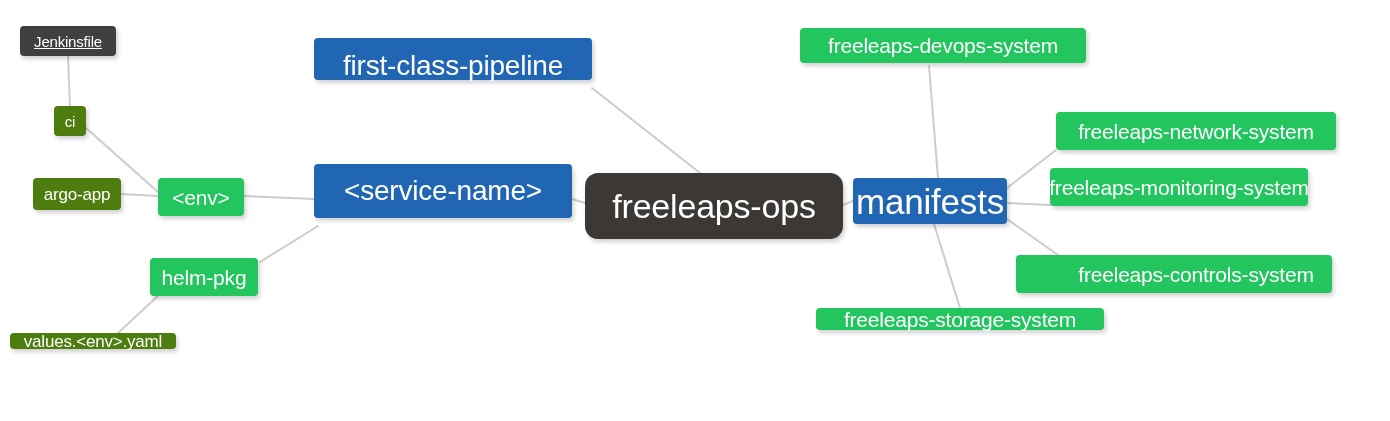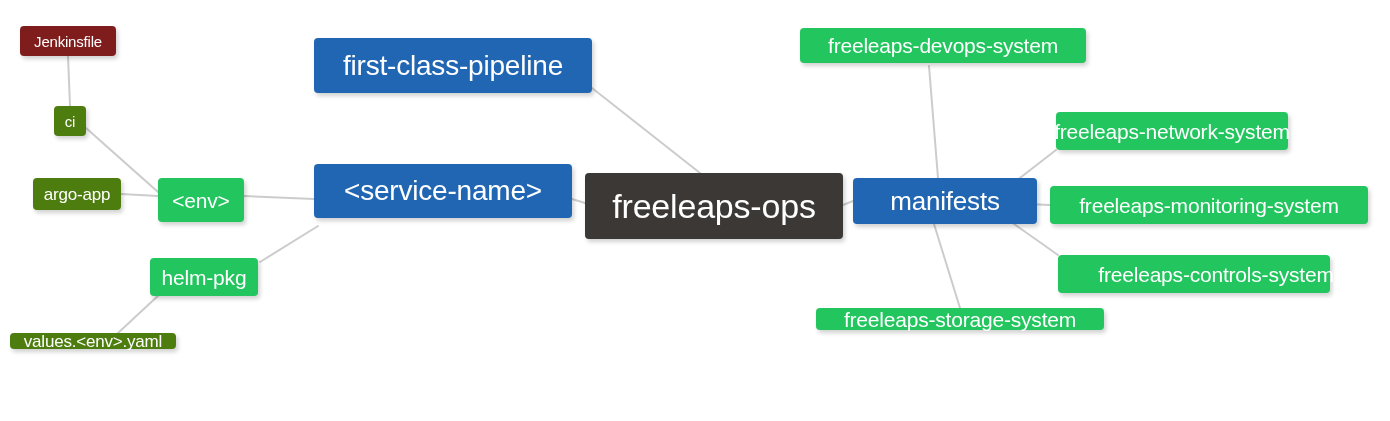--- a/index.html
+++ b/index.html
@@ -19,25 +19,25 @@
     box-sizing:border-box;
     border-radius:4px;
     color:#ffffff;
     white-space:nowrap;
     line-height:1;
     box-shadow:2px 3px 4px rgba(0,0,0,0.18);
     letter-spacing:-0.2px;
     user-select:none;
   }
   
-  .c-root   {background:#3b3835;}
+  .c-root   {background:#3b3835;border-radius:13px;}
   .c-blue   {background:#2166b2;}
   .c-green  {background:#22c55e;}
   .c-red    {background:#4d7c0f;}
-  .c-amber  {background:#7f1d1d;}
+  .c-amber  {background:#404040;text-decoration:underline;}
 </style>
 </head>
 <body>
 
 <div id="canvas">
   <svg id="edges" viewBox="0 0 1390 421" xmlns="http://www.w3.org/2000/svg">
       <line x1="68" y1="56" x2="70" y2="106" stroke="#cccccc" stroke-width="2" stroke-linecap="round"></line>
       <line x1="86" y1="128" x2="158" y2="192" stroke="#cccccc" stroke-width="2" stroke-linecap="round"></line>
       <line x1="121" y1="194" x2="158" y2="196" stroke="#cccccc" stroke-width="2" stroke-linecap="round"></line>
       <line x1="244" y1="196" x2="314" y2="199" stroke="#cccccc" stroke-width="2" stroke-linecap="round"></line>
@@ -52,53 +52,53 @@
       <line x1="1007" y1="219" x2="1058" y2="255" stroke="#cccccc" stroke-width="2" stroke-linecap="round"></line>
       <line x1="934" y1="224" x2="960" y2="308" stroke="#cccccc" stroke-width="2" stroke-linecap="round"></line>
     </svg>
   <div id="node-layer">
       <div class="node c-root" style="left: 585px; top: 173px; width: 258px; height: 66px; font-size: 34px;">
         <span>freeleaps-ops</span>
       </div>
       <div class="node c-blue" style="left: 314px; top: 164px; width: 258px; height: 54px; font-size: 28px;">
         <span>&lt;service-name&gt;</span>
       </div>
-      <div class="node c-blue" style="left: 314px; top: 38px; width: 278px; height: 55px; font-size: 28px;">
+      <div class="node c-blue" style="left: 314px; top: 38px; width: 278px; height: 42px; font-size: 28px; align-items: flex-end;">
         <span>first-class-pipeline</span>
       </div>
-      <div class="node c-blue" style="left: 853px; top: 178px; width: 184px; height: 46px; font-size: 26px;">
+      <div class="node c-blue" style="left: 853px; top: 178px; width: 154px; height: 46px; font-size: 35px;">
         <span>manifests</span>
       </div>
-      <div class="node c-green" style="left: 158px; top: 178px; width: 86px; height: 44px; font-size: 21px;">
+      <div class="node c-green" style="left: 158px; top: 178px; width: 86px; height: 38px; font-size: 21px;">
         <span>&lt;env&gt;</span>
       </div>
       <div class="node c-green" style="left: 150px; top: 258px; width: 108px; height: 38px; font-size: 21px;">
         <span>helm-pkg</span>
       </div>
       <div class="node c-red" style="left: 54px; top: 106px; width: 32px; height: 30px; font-size: 15px;">
         <span>ci</span>
       </div>
       <div class="node c-red" style="left: 33px; top: 178px; width: 88px; height: 32px; font-size: 17px; text-align: center;">
         <span>argo-app</span>
       </div>
       <div class="node c-red" style="left: 10px; top: 333px; width: 166px; height: 16px; font-size: 17px;">
         <span>values.&lt;env&gt;.yaml</span>
       </div>
       <div class="node c-amber" style="left: 20px; top: 26px; width: 96px; height: 30px; font-size: 15px;">
         <span>Jenkinsfile</span>
       </div>
       <div class="node c-green" style="left: 800px; top: 28px; width: 286px; height: 35px; font-size: 21px;">
         <span>freeleaps-devops-system</span>
       </div>
-      <div class="node c-green" style="left: 1056px; top: 112px; width: 232px; height: 38px; font-size: 21px;">
+      <div class="node c-green" style="left: 1056px; top: 112px; width: 280px; height: 38px; font-size: 21px;">
         <span>freeleaps-network-system</span>
       </div>
-      <div class="node c-green" style="left: 1050px; top: 186px; width: 318px; height: 38px; font-size: 21px;">
+      <div class="node c-green" style="left: 1050px; top: 168px; width: 258px; height: 38px; font-size: 21px;">
         <span>freeleaps-monitoring-system</span>
       </div>
-      <div class="node c-green" style="left: 1058px; top: 255px; width: 272px; height: 38px; font-size: 21px; padding-left: 44px;">
+      <div class="node c-green" style="left: 1016px; top: 255px; width: 316px; height: 38px; font-size: 21px; padding-left: 44px;">
         <span>freeleaps-controls-system</span>
       </div>
       <div class="node c-green" style="left: 816px; top: 308px; width: 288px; height: 22px; font-size: 21px;">
         <span>freeleaps-storage-system</span>
       </div>
     </div>
 </div>
 
 </body></html>

